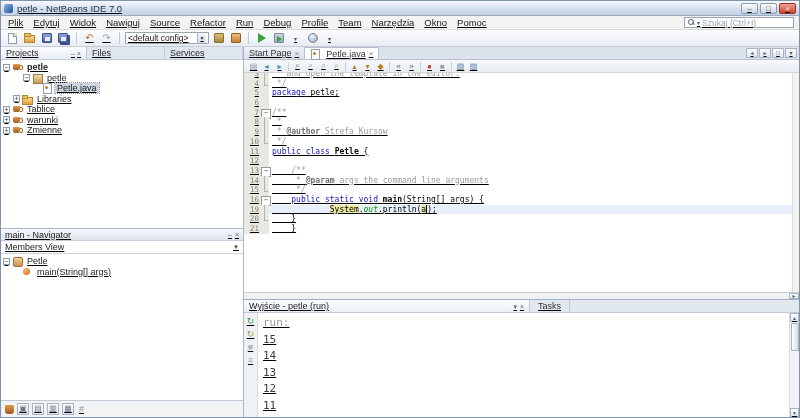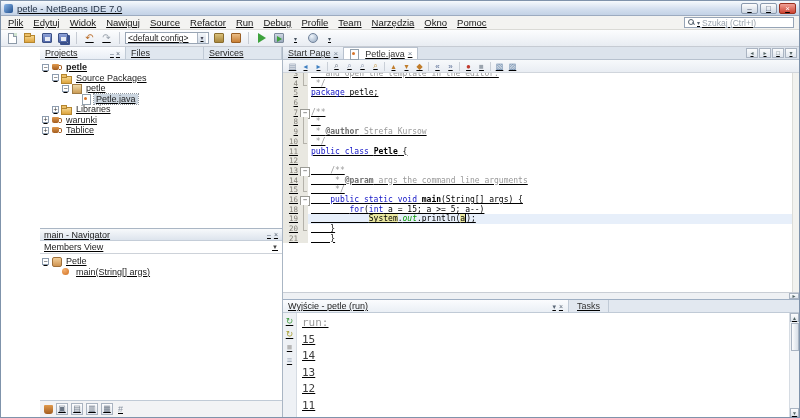--- a/index.html
+++ b/index.html
@@ -47,21 +47,21 @@
   .glyph-btn { font-size:10px; line-height:12px; }
   .i-run-tri { width:0; height:0; border-left:8px solid #3da23d; border-top:5px solid transparent; border-bottom:5px solid transparent; }
   .i-hammer { width:10px; height:10px; background:linear-gradient(#d9c07a,#a8863c); border:1px solid #8a6d2e; border-radius:1px; }
   .i-clean { width:10px; height:10px; background:linear-gradient(#eabd86,#c87f35); border:1px solid #9a5f24; border-radius:1px; }
   .i-debug { width:10px; height:10px; background:linear-gradient(#cfd8e4,#98a7ba); border:1px solid #7c8a9c; border-radius:1px; position:relative; }
   .i-debug::after { content:""; position:absolute; left:2px; top:2px; width:0; height:0; border-left:5px solid #3da23d; border-top:3px solid transparent; border-bottom:3px solid transparent; }
   .i-profile { width:10px; height:10px; border-radius:50%; background:radial-gradient(circle at 35% 30%,#eef4fa,#93a7c0); border:1px solid #70829a; }
   .drop-caret { font-size:6px; color:#46525e; margin:0 1px; }
 
   
-  .main { flex:1; display:flex; min-height:0;margin-left:39px; }
+  .main { flex:1; display:flex; min-height:0; }
   .leftcol { width:243px; flex:0 0 243px; border-right:1px solid #aab6c4; display:flex; flex-direction:column; background:#fff; }
   .rightcol { flex:1; display:flex; flex-direction:column; min-width:0; }
 
   
   .dock-tabs { height:13px; flex:0 0 13px; background:#e0e7ef; border-bottom:1px solid #c0cad6; display:flex; font-size:9px; color:#2a2a2a; }
   .dock-tab { padding:0 5px; display:flex; align-items:center; gap:3px; border-right:1px solid #c0cad6; }
   .dock-tab.active { background:linear-gradient(#fbfcfe,#e9eef5); width:86px; }
   .dock-tab:nth-child(2) { width:78px; }
   .dock-tab:last-child { flex:1; }
   .dock-btn { font-size:7px; color:#5a6676; line-height:9px; }
@@ -278,49 +278,49 @@
           <div class="dock-tab">
             <span>Services</span>
           </div>
         </div>
       <div class="tree projects-tree" id="projects-tree">
           <div class="trow" style="padding-left: 2px;">
             <span class="tg">−</span>
             <span class="ticon project"></span>
             <span class="tlabel bold">petle</span>
           </div>
-          <div class="trow" style="padding-left: 12px;">
-            <span class="tg">−</span>
-            <span class="ticon folder"></span>
-            <span class="tlabel">Source Packages</span>
-          </div>
           <div class="trow" style="padding-left: 22px;">
             <span class="tg">−</span>
             <span class="ticon package"></span>
             <span class="tlabel">petle</span>
           </div>
           <div class="trow selected" style="padding-left: 32px;">
             <span class="tg none"></span>
             <span class="ticon javafile"></span>
             <span class="tlabel">Petle.java</span>
           </div>
           <div class="trow" style="padding-left: 12px;">
             <span class="tg">+</span>
             <span class="ticon folder"></span>
             <span class="tlabel">Libraries</span>
           </div>
           <div class="trow" style="padding-left: 2px;">
             <span class="tg">+</span>
             <span class="ticon project"></span>
-            <span class="tlabel">warunki</span>
+            <span class="tlabel">Tablice</span>
           </div>
           <div class="trow" style="padding-left: 2px;">
             <span class="tg">+</span>
             <span class="ticon project"></span>
-            <span class="tlabel">Tablice</span>
+            <span class="tlabel">warunki</span>
+          </div>
+          <div class="trow" style="padding-left: 2px;">
+            <span class="tg">+</span>
+            <span class="ticon project"></span>
+            <span class="tlabel">Zmienne</span>
           </div>
         </div>
 
       <div class="nav-header">
         <span>main - Navigator</span>
         <span class="dock-btns" id="nav-header-btns">
             <span class="dock-btn">–</span>
             <span class="dock-btn">×</span>
           </span>
       </div>
@@ -406,21 +406,20 @@
               <div class="cl"><span class="ln">7</span><span class="fold minus"></span><span class="codeline"><span class="cm">/**</span></span></div>
               <div class="cl"><span class="ln">8</span><span class="fold bar"></span><span class="codeline"><span class="cm"> *</span></span></div>
               <div class="cl"><span class="ln">9</span><span class="fold bar"></span><span class="codeline"><span class="cm"> * </span><span class="jd">@author</span><span class="cm"> Strefa Kursow</span></span></div>
               <div class="cl"><span class="ln">10</span><span class="fold end"></span><span class="codeline"><span class="cm"> */</span></span></div>
               <div class="cl"><span class="ln">11</span><span class="fold"></span><span class="codeline"><span class="kw">public class </span><span class="b">Petle</span><span class="pl"> {</span></span></div>
               <div class="cl"><span class="ln">12</span><span class="fold"></span><span class="codeline"></span></div>
               <div class="cl"><span class="ln">13</span><span class="fold minus"></span><span class="codeline"><span class="cm">    /**</span></span></div>
               <div class="cl"><span class="ln">14</span><span class="fold bar"></span><span class="codeline"><span class="cm">     * </span><span class="jd">@param</span><span class="cm"> args the command line arguments</span></span></div>
               <div class="cl"><span class="ln">15</span><span class="fold end"></span><span class="codeline"><span class="cm">     */</span></span></div>
               <div class="cl"><span class="ln">16</span><span class="fold minus"></span><span class="codeline"><span class="kw">    public static void </span><span class="b">main</span><span class="pl">(String[] args) {</span></span></div>
-              <div class="cl"><span class="ln">18</span><span class="fold bar"></span><span class="codeline"><span class="pl">        </span><span class="kw">for</span><span class="pl">(</span><span class="kw">int</span><span class="pl"> a = 15; a &gt;= 5; a--)</span></span></div>
               <div class="cl cur"><span class="ln">19</span><span class="fold bar"></span><span class="codeline"><span class="pl">            </span><span class="hl">System</span><span class="pl">.</span><span class="gr">out</span><span class="pl">.println(</span><span class="hl">a</span><span class="caret-i"></span><span class="pl">);</span></span></div>
               <div class="cl"><span class="ln">20</span><span class="fold end"></span><span class="codeline"><span class="pl">    }</span></span></div>
               <div class="cl"><span class="ln">21</span><span class="fold"></span><span class="codeline"><span class="pl">    }</span></span></div>
             </div>
         </div>
         <div class="error-stripe"></div>
       </div>
 
       <div class="hscroll">
         <span class="mini-btn">▸</span>

